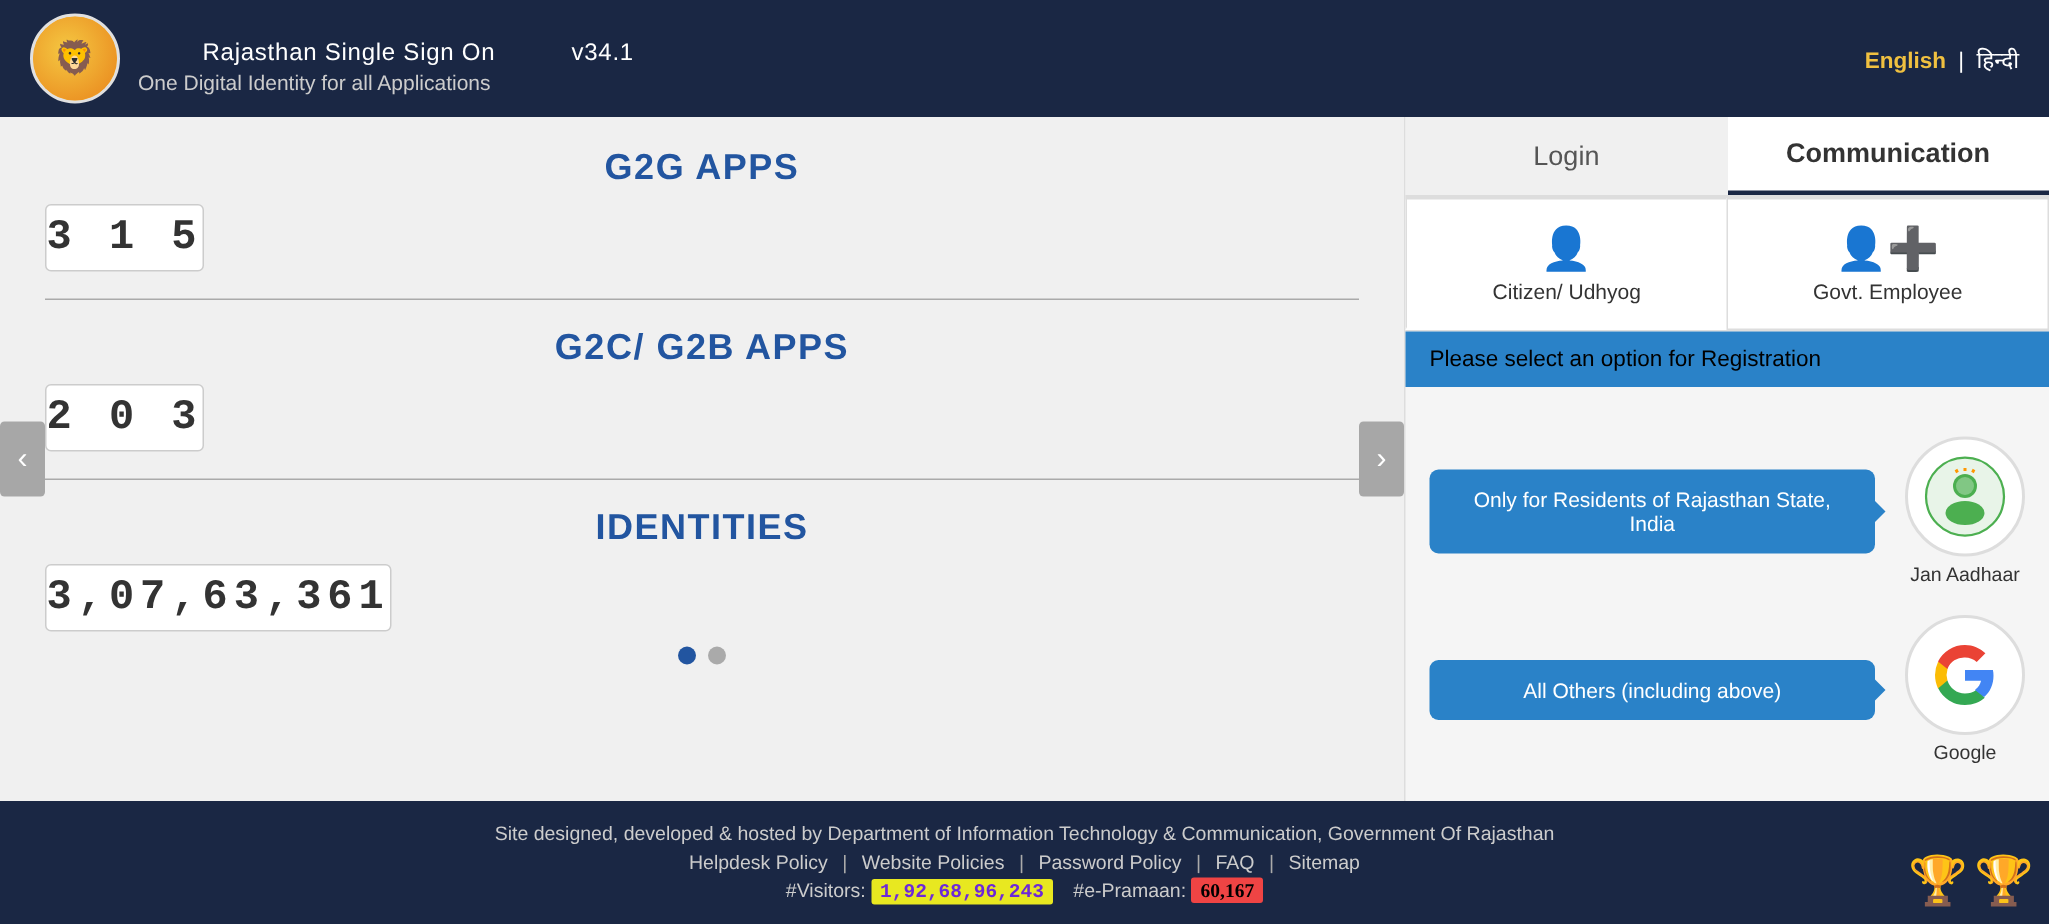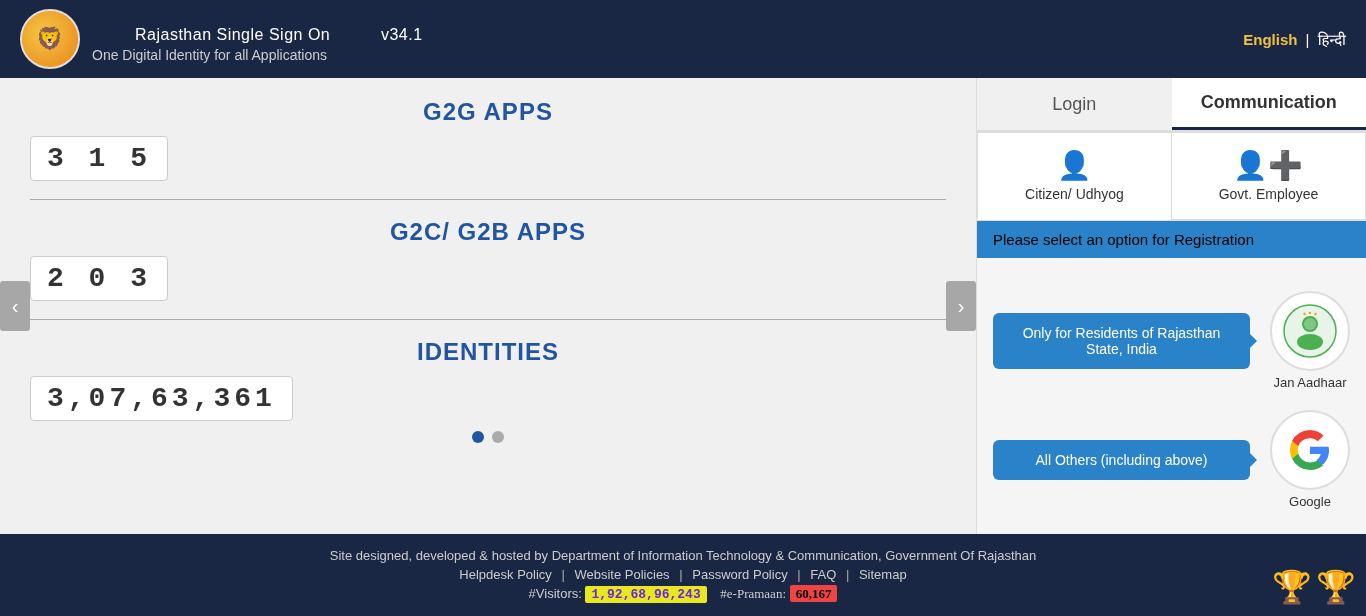--- a/index.html
+++ b/index.html
@@ -76,21 +76,21 @@
       margin-bottom: 10px;
       letter-spacing: 1px;
       text-align: center;
     }
 
     .count-display {
       display: inline-block;
       background: white;
       border: 1px solid #ccc;
       border-radius: 4px;
-      padding: 6px 16px;
+      padding: 6px 0;
       font-size: 28px;
       font-weight: bold;
       color: #333;
       font-family: 'Courier New', monospace;
       letter-spacing: 4px;
     }
 
     .section-divider {
       border: none;
       border-top: 1px solid #aaa;
@@ -105,21 +105,21 @@
     }
     .dot {
       width: 12px; height: 12px;
       border-radius: 50%;
       background: #aaa;
     }
     .dot.active { background: #2255a0; }
 
     
     .right-panel {
-      width: 390px;
+      width: 430px;
       background: #f5f5f5;
       border-left: 1px solid #ddd;
     }
 
     .tab-bar {
       display: flex;
       border-bottom: 2px solid #ddd;
     }
     .tab {
       flex: 1;
@@ -390,20 +390,20 @@
     <span class="pipe">|</span>
     <a href="#">Password Policy</a>
     <span class="pipe">|</span>
     <a href="#">FAQ</a>
     <span class="pipe">|</span>
     <a href="#">Sitemap</a>
   </div>
   <div>
     <span>#Visitors:</span>
     <span class="visitor-count">1,92,68,96,243</span>
-    <span style="margin-left:10px;font-family:Liberation Serif, serif;">#e-Pramaan:</span>
+    <span style="margin-left:10px;">#e-Pramaan:</span>
     <span class="epramaan-count">60,167</span>
   </div>
   <div class="trophy-icons">
     <span>🏆</span>
     <span>🏆</span>
   </div>
 </footer>
 
 </body></html>

